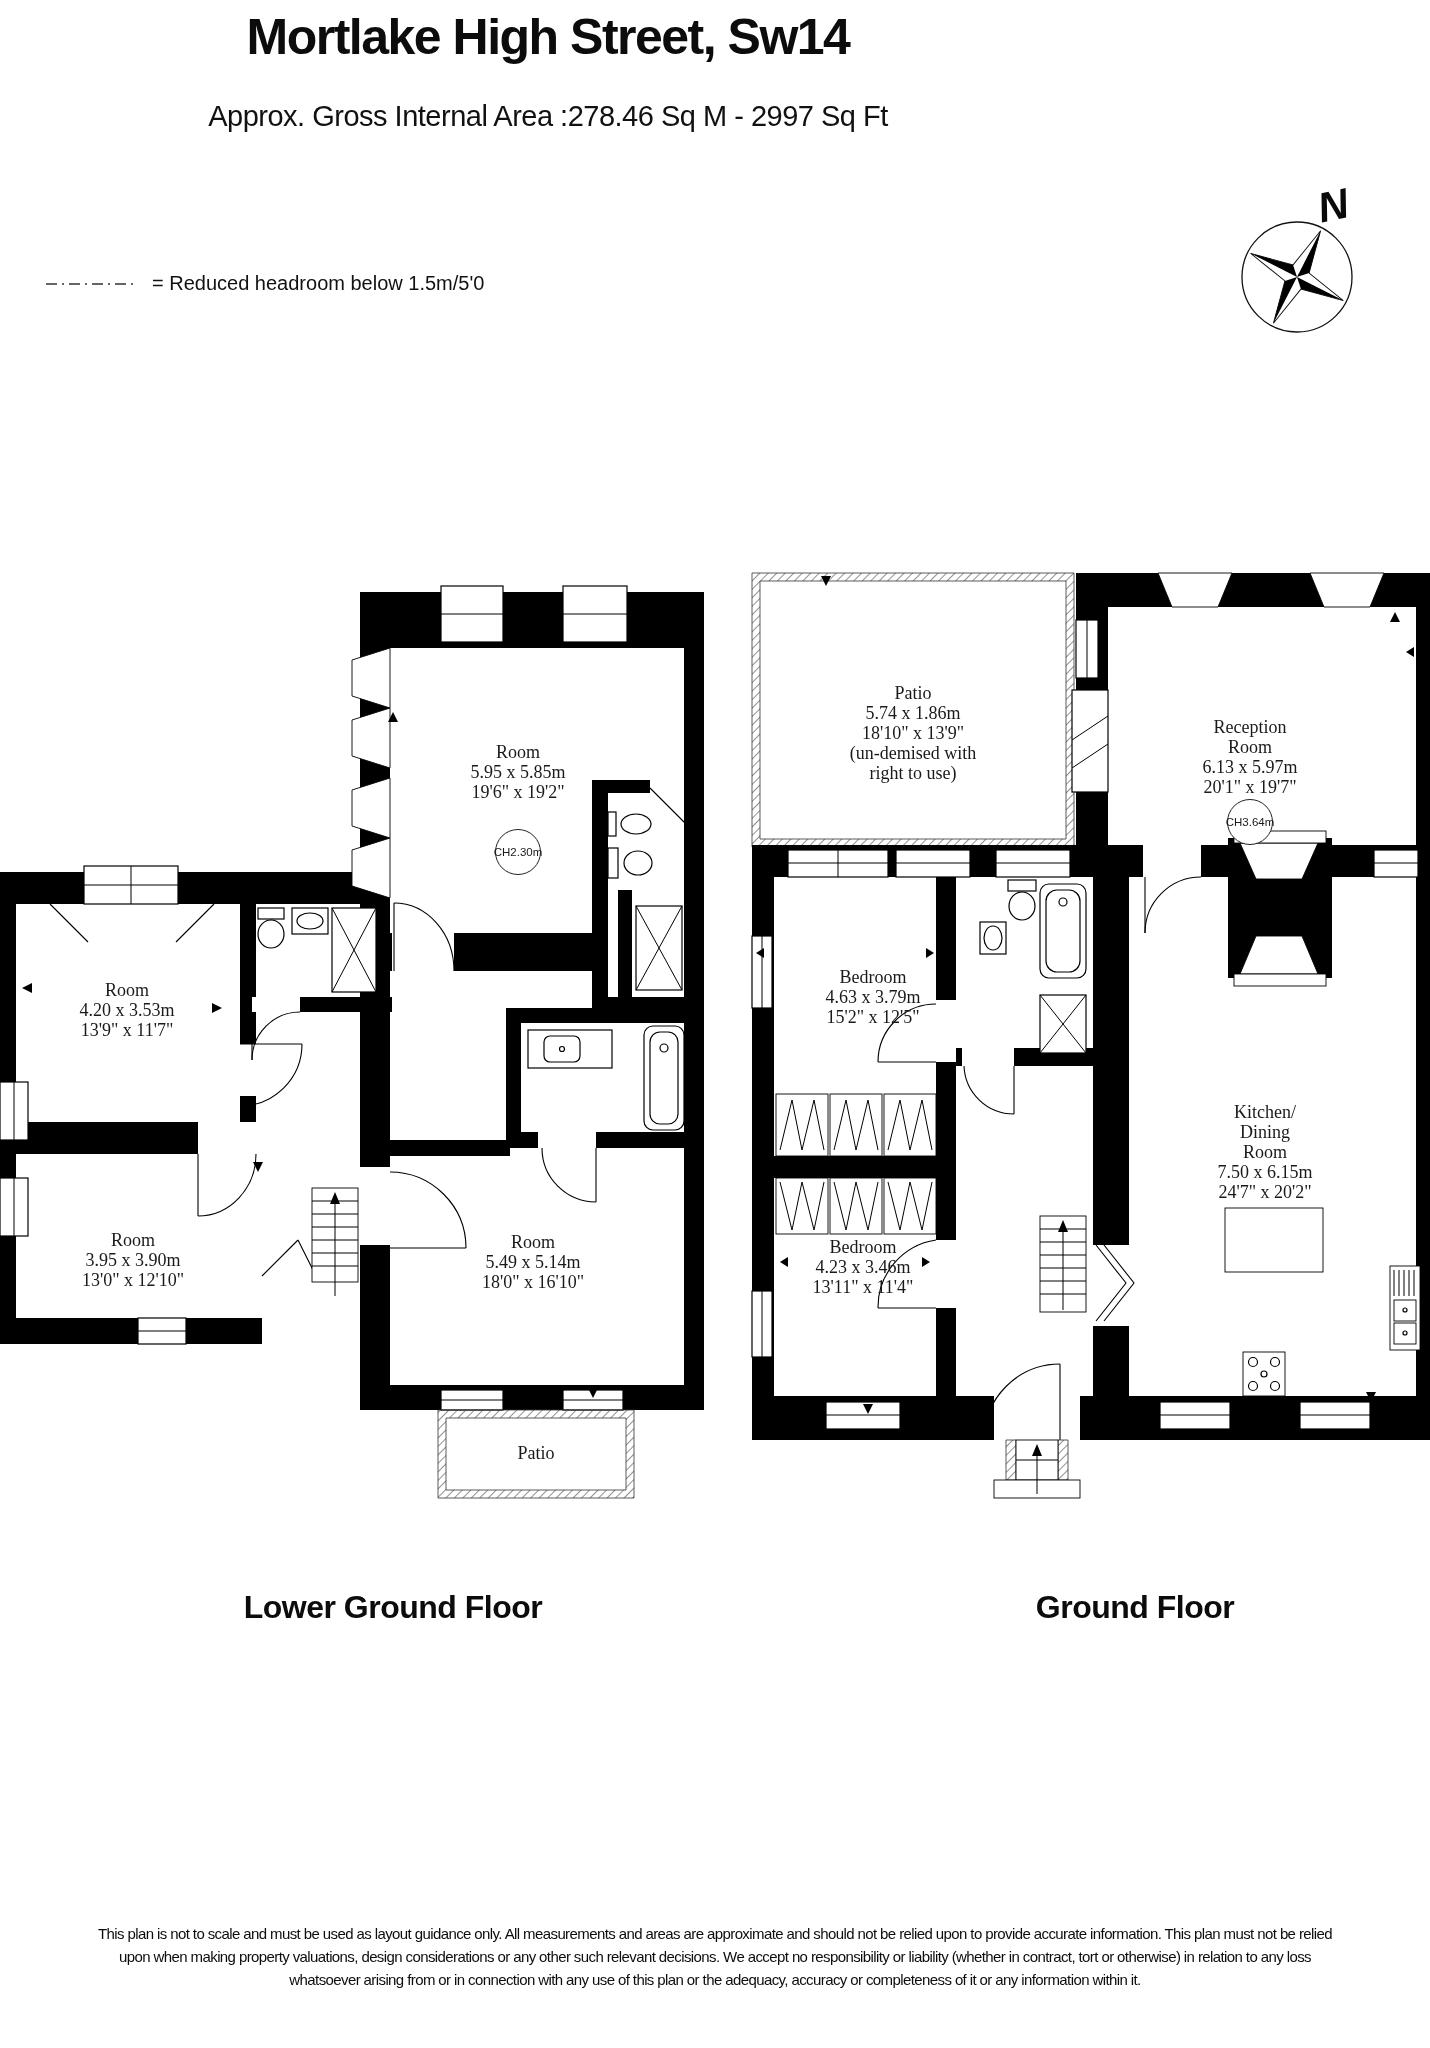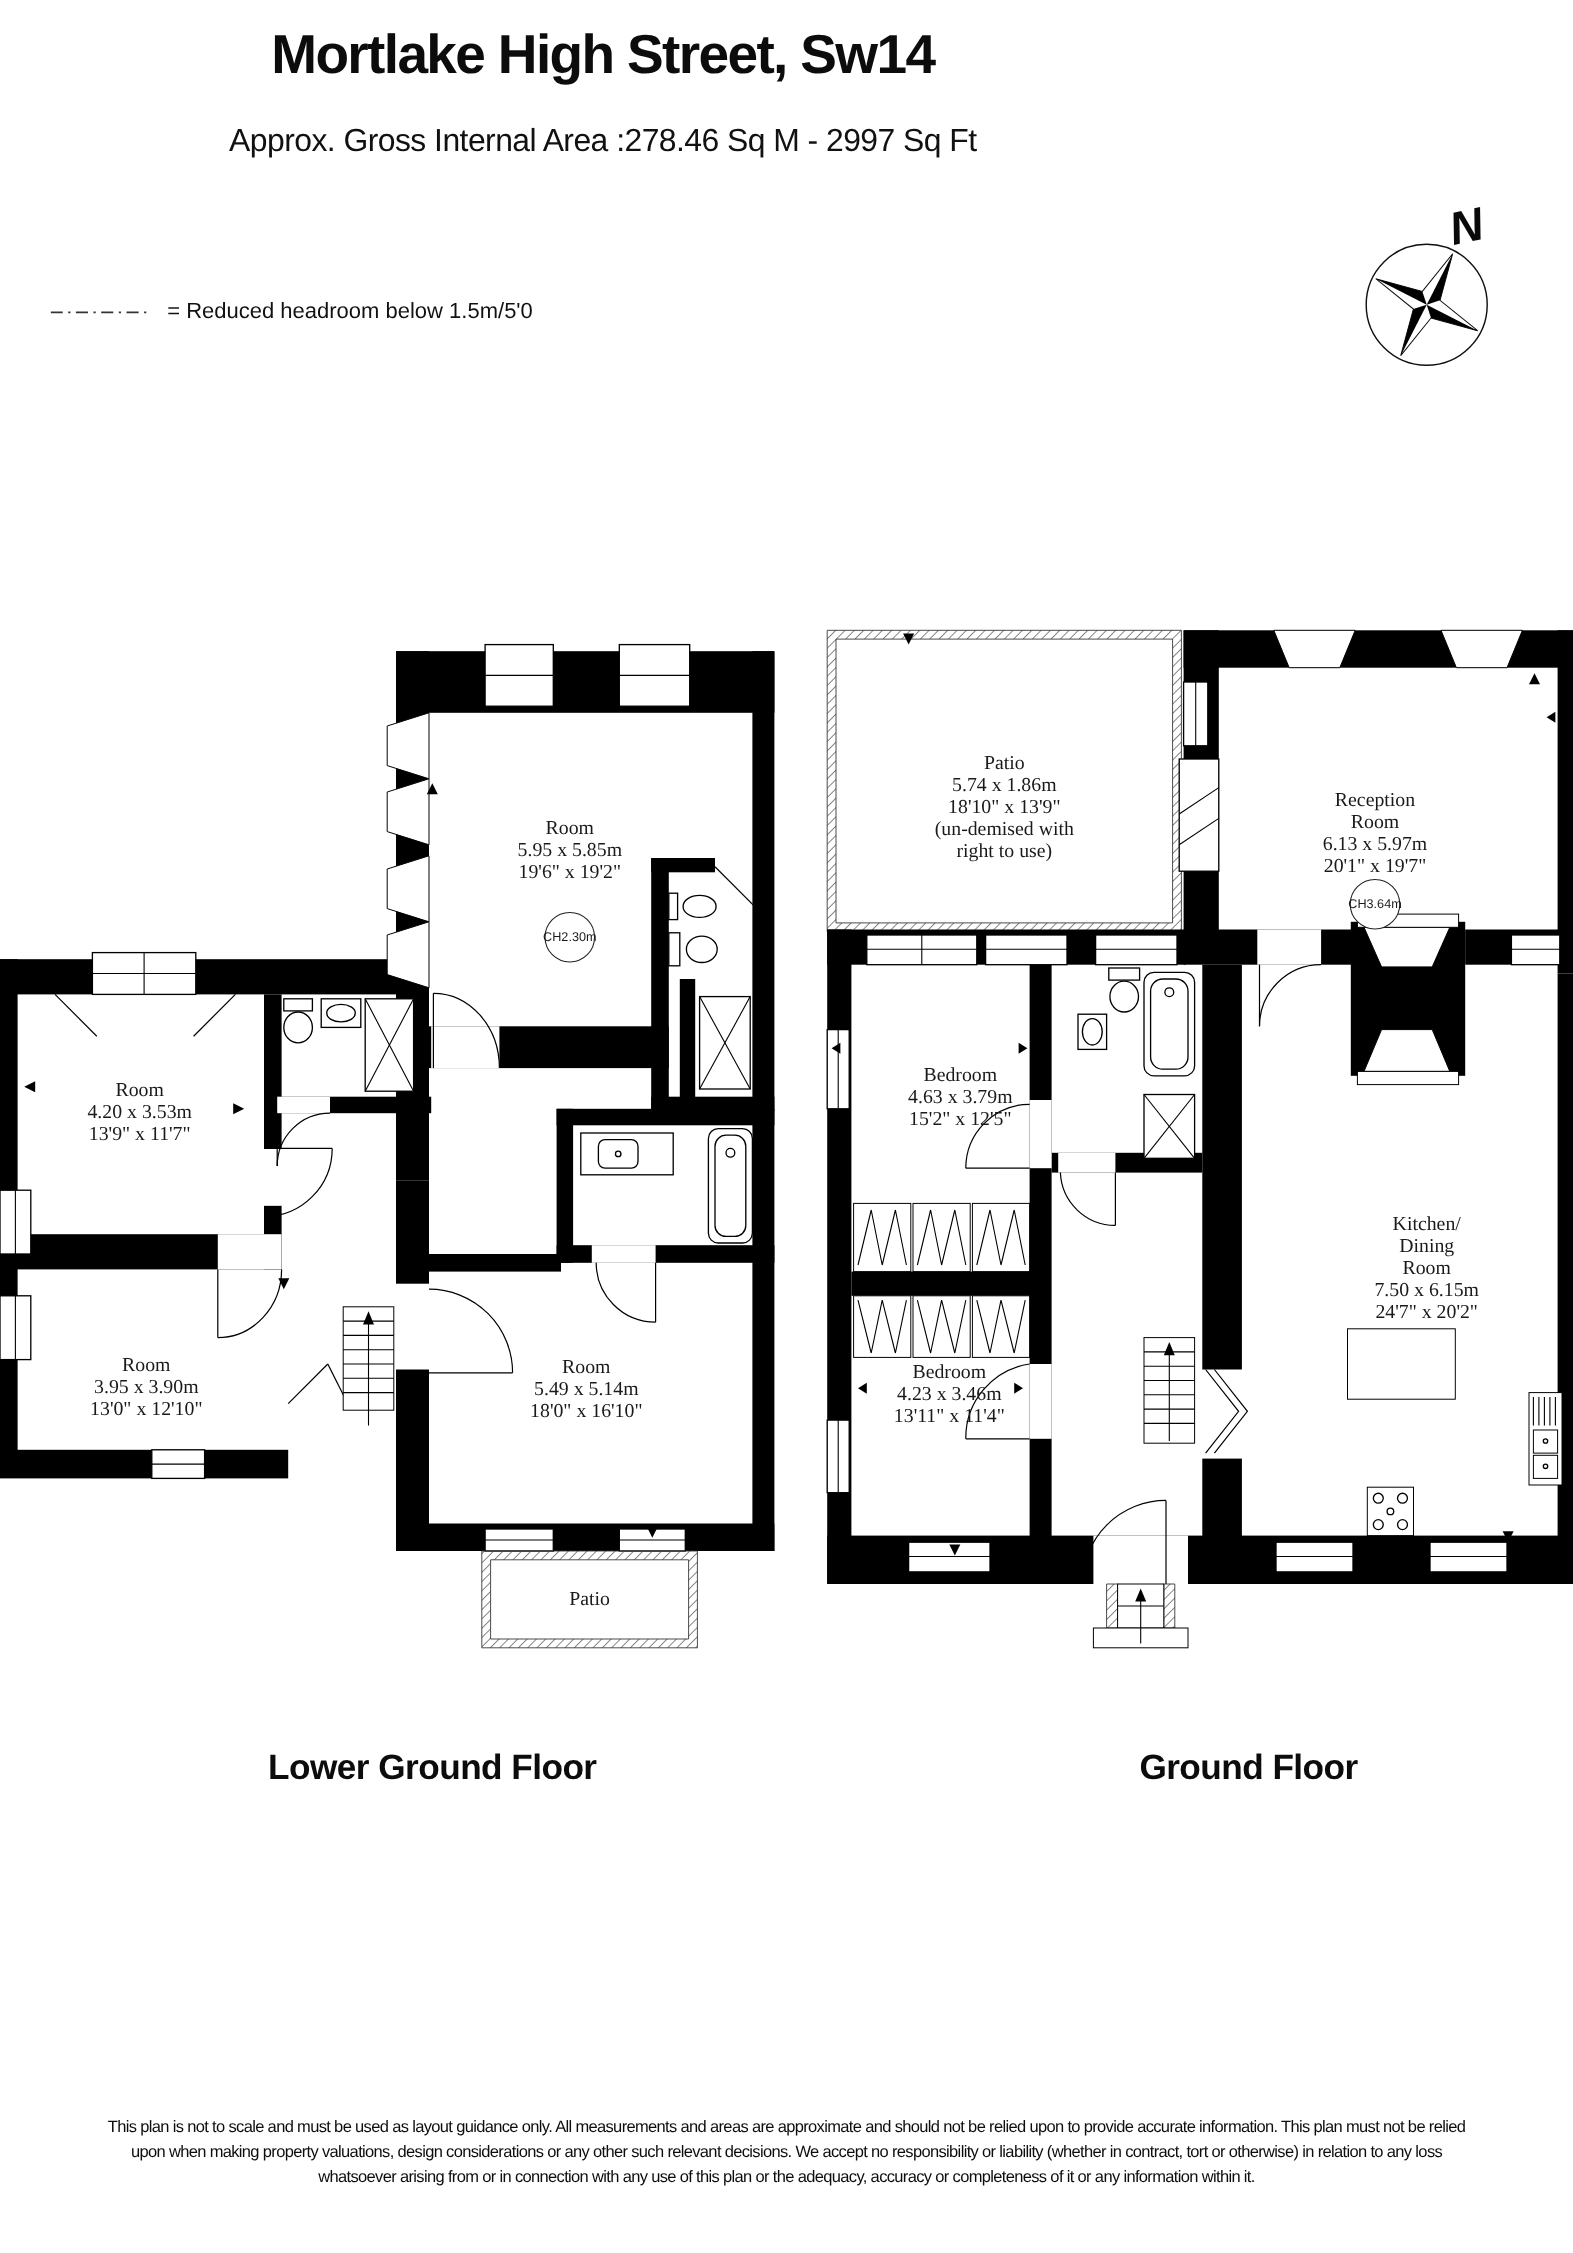--- a/index.html
+++ b/index.html
@@ -1,19 +1,19 @@
 <!DOCTYPE html>
 <html><head>
 <meta charset="utf-8">
 <style>
   html,body{margin:0;padding:0;background:#fff;}
   .page{position:relative;width:1430px;height:2048px;background:#fff;overflow:hidden;
         font-family:"Liberation Sans", sans-serif;color:#1a1a1a;}
   .header{position:absolute;left:0;top:0;width:1096px;text-align:center;}
-  .title{margin:0;padding-top:20px;font-size:50px;font-weight:bold;letter-spacing:-1.5px;color:#0c0c0c;}
+  .title{margin:0;padding-top:8px;font-size:50px;font-weight:bold;letter-spacing:-1.5px;color:#0c0c0c;}
   .subtitle{margin-top:34px;font-size:29px;letter-spacing:-0.5px;color:#111;}
   .key{position:absolute;left:46px;top:262px;}
   .key-title{font-size:28px;color:#111;}
   .key-row{display:flex;align-items:center;margin-top:10px;}
   .key-row svg{margin-right:14px;}
   .key-row span{font-size:20px;color:#111;}
   .north-label{position:absolute;left:1318px;top:182px;font-size:42px;font-weight:bold;font-style:italic;
         transform:rotate(-12deg);color:#0a0a0a;}
   .plan-svg{position:absolute;left:0;top:0;width:1430px;height:2048px;}
   .room-label{position:absolute;transform:translate(-50%,-50%);text-align:center;font-size:18px;
@@ -410,21 +410,21 @@
   </div>
   <div class="ch-badge" style="left:1250px;top:822px;">
     <span>CH</span>
       <span>3.64m</span>
   </div>
   <div class="room-label" style="left:873px;top:997px;">
     <span>Bedroom</span>
       <span>4.63 x 3.79m</span>
       <span>15'2" x 12'5"</span>
   </div>
-  <div class="room-label" style="left:1297px;top:1152px;">
+  <div class="room-label" style="left:1265px;top:1152px;">
     <span>Kitchen/</span>
       <span>Dining</span>
       <span>Room</span>
       <span>7.50 x 6.15m</span>
       <span>24'7" x 20'2"</span>
   </div>
   <div class="room-label" style="left:863px;top:1267px;">
     <span>Bedroom</span>
       <span>4.23 x 3.46m</span>
       <span>13'11" x 11'4"</span>

